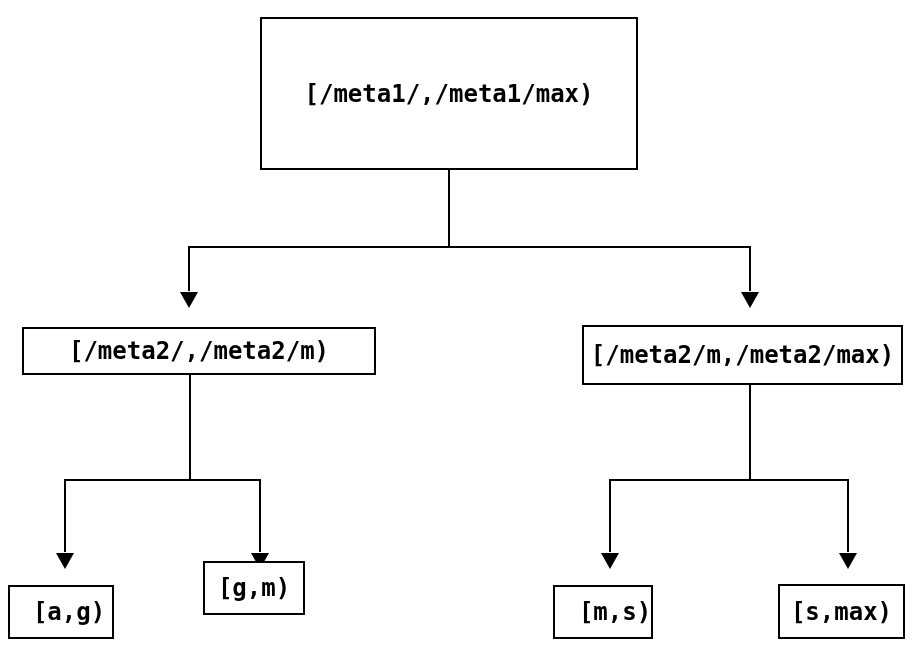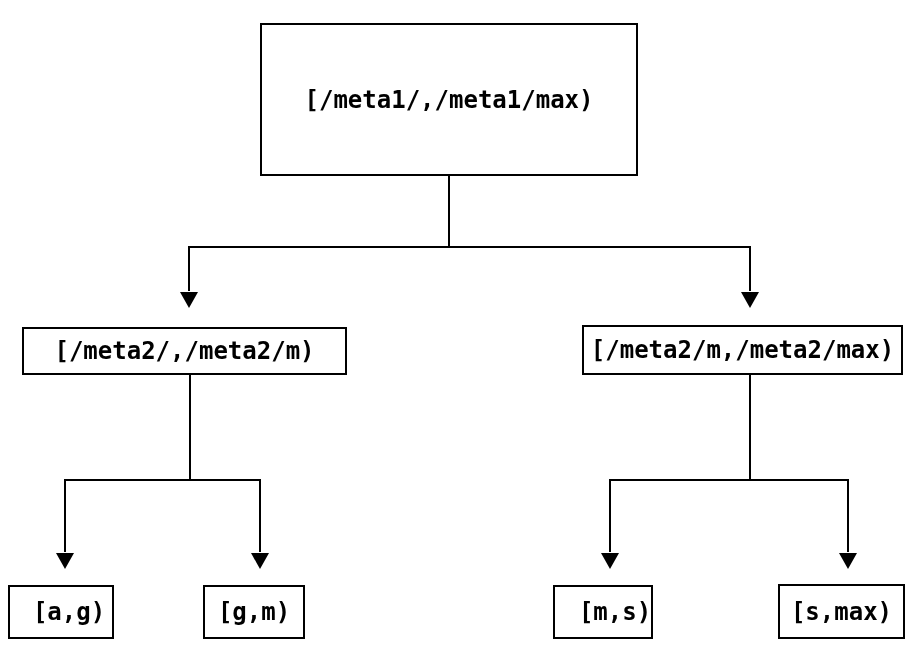--- a/index.html
+++ b/index.html
@@ -22,25 +22,25 @@
     position:absolute;
     box-sizing:border-box;
     border:2px solid var(--line-color);
     background:var(--bg-color);
     display:flex;align-items:center;justify-content:center;
     color:var(--text-color);
     font-weight:bold;
     font-size:24px;
     white-space:nowrap;
   }
-  .node-root   {left:260px;top:23px; width:378px;height:153px;}
-  .node-l      {left:22px; top:327px;width:325px;height:48px;}
-  .node-r      {left:582px;top:325px;width:321px;height:50px;}
+  .node-root   {left:260px;top:17px; width:378px;height:153px;}
+  .node-l      {left:22px; top:327px;width:354px;height:48px;}
+  .node-r      {left:582px;top:325px;width:321px;height:60px;}
   .leaf-ag     {left:8px;  top:585px;width:106px;height:54px;padding-left:16px;}
-  .leaf-gm     {left:203px;top:585px;width:102px;height:54px;}
+  .leaf-gm     {left:203px;top:561px;width:102px;height:54px;}
   .leaf-ms     {left:553px;top:585px;width:100px;height:54px;padding-left:24px;}
   .leaf-smax   {left:778px;top:584px;width:127px;height:55px;}
 </style>
 </head>
 <body>
 
 <div id="canvas">
 
   <svg id="edges" viewBox="0 0 912 652" xmlns="http://www.w3.org/2000/svg">
 

